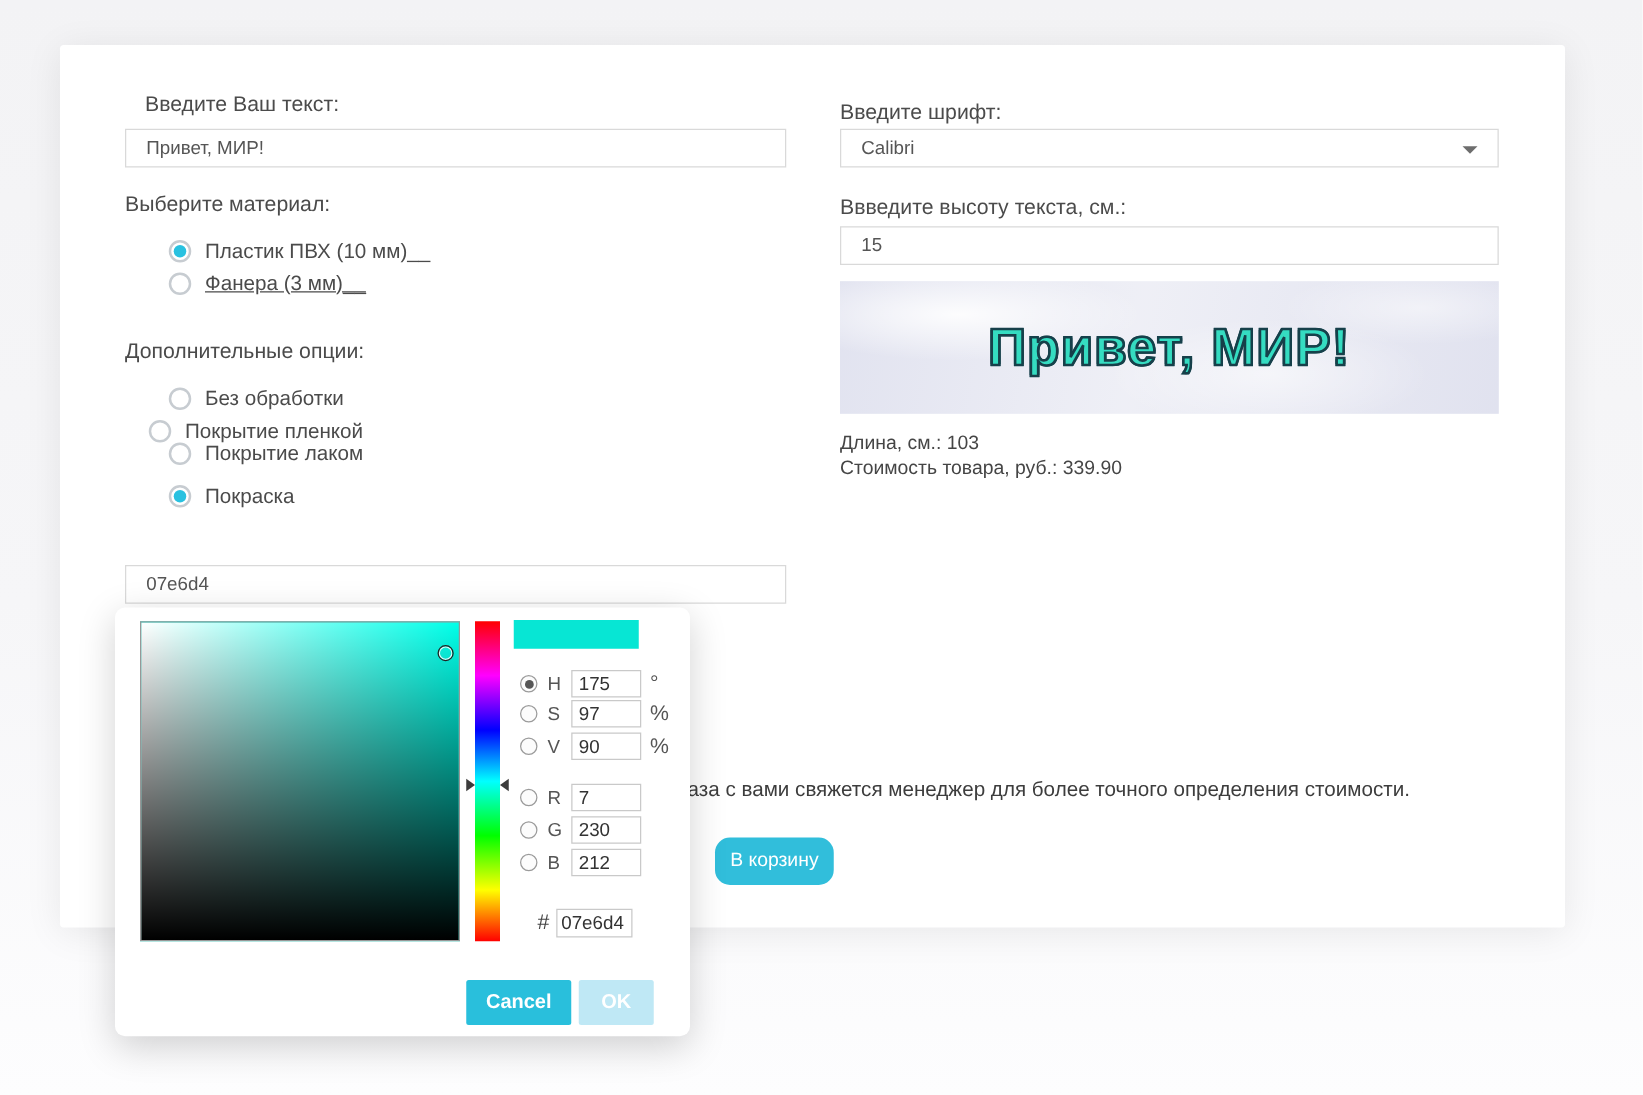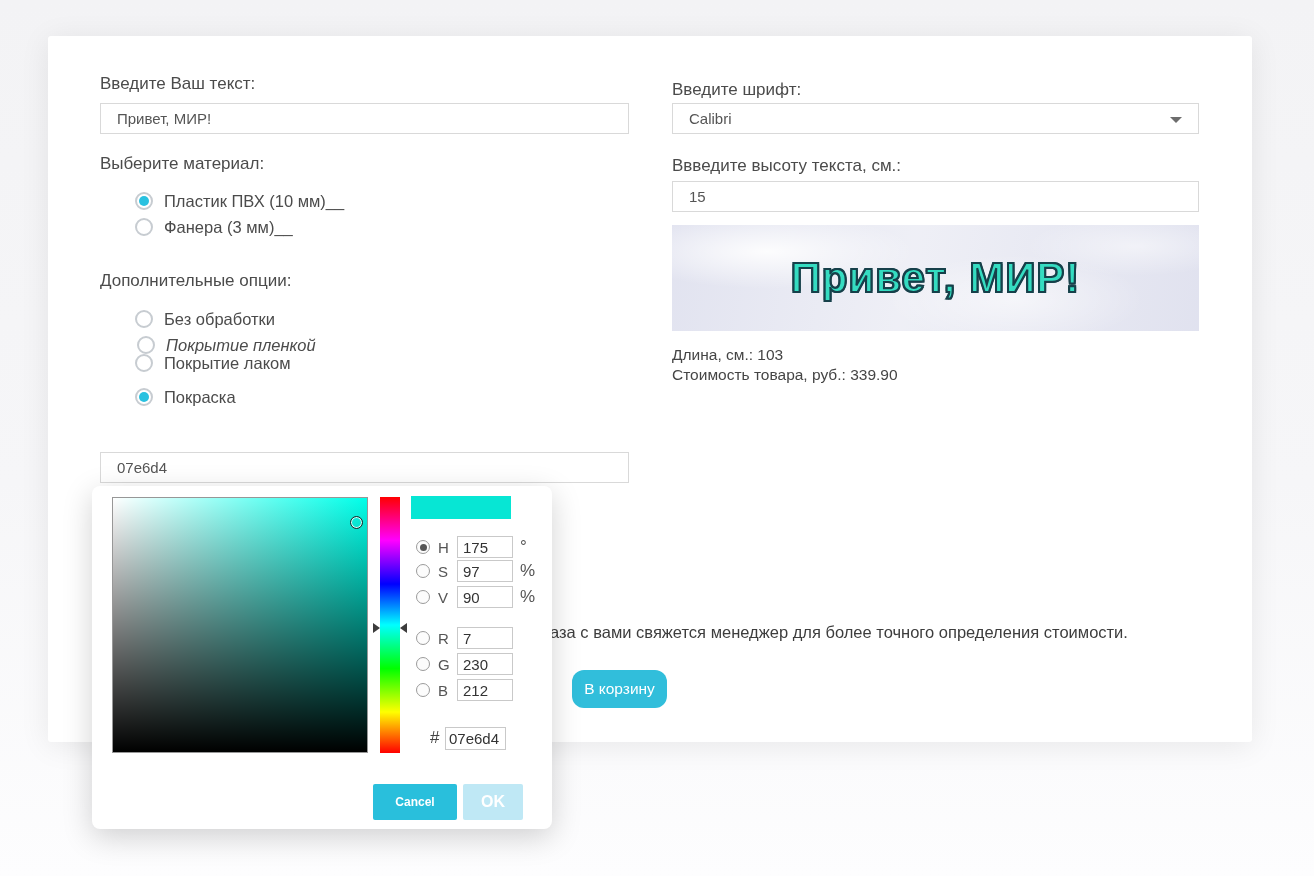--- a/index.html
+++ b/index.html
@@ -94,21 +94,21 @@
   }
   .chan-unit { margin-left:7px; font-size:17px; color:#555; }
   .hex-prefix { position:absolute; left:338px; top:242px; font-size:17px; color:#444; }
   .hex-input {
     position:absolute; left:353px; top:241px; width:61px; height:23px;
     border:1px solid #c9c9c9; font-family:inherit; font-size:15px; color:#333;
     padding-left:3px; outline:none;
   }
   .btn-cancel {
     position:absolute; left:281px; top:298px; width:84px; height:36px;
-    background:#29bfdc; color:#fff; font-weight:bold; font-size:12px;
+    background:#29bfdc; color:#fff; font-weight:bold; font-size:16px;
     border:none; border-radius:2px; cursor:pointer; font-family:inherit;
   }
   .btn-ok {
     position:absolute; left:371px; top:298px; width:60px; height:36px;
     background:#bfe8f5; color:#fff; font-weight:bold; font-size:16px;
     border:none; border-radius:2px; cursor:pointer; font-family:inherit;
   }
   
   .preview {
     position:absolute; left:624px; top:189px; width:527px; height:106px;
@@ -131,41 +131,41 @@
     position:absolute; left:524px; top:634px; width:95px; height:38px;
     background:#31bedb; color:#fff; font-size:15.5px; border:none; border-radius:12px;
     cursor:pointer; font-family:inherit;
   }
 </style>
 </head>
 <body>
 
 <div class="card">
 
-  <div class="abs lbl" style="left:52px; top:38px;">Введите Ваш текст:</div>
+  <div class="abs lbl" style="left:68px; top:38px;">Введите Ваш текст:</div>
   <input class="tinput" style="left: 52px; top: 67px; width: 529px;" value="Привет, МИР!">
 
   <div class="abs lbl" style="left:52px; top:118px;">Выберите материал:</div>
 
   <div class="radio-row" style="left:87px; top:154px;">
     <span class="radio-outer checked"></span>
     <span class="rlabel">Пластик ПВХ (10 мм)__</span>
   </div>
-  <div class="radio-row" style="left:87px; top:180px;">
+  <div class="radio-row" style="left:87px; top:180px;text-decoration:underline;">
     <span class="radio-outer"></span>
     <span class="rlabel">Фанера (3 мм)__</span>
   </div>
 
   <div class="abs lbl" style="left:52px; top:235px;">Дополнительные опции:</div>
 
   <div class="radio-row" style="left:87px; top:272px;">
     <span class="radio-outer"></span>
     <span class="rlabel">Без обработки</span>
   </div>
-  <div class="radio-row" style="left:89px; top:298px;font-style:italic;">
+  <div class="radio-row" style="left:71px; top:298px;">
     <span class="radio-outer"></span>
     <span class="rlabel">Покрытие пленкой</span>
   </div>
   <div class="radio-row" style="left:87px; top:316px;">
     <span class="radio-outer"></span>
     <span class="rlabel">Покрытие лаком</span>
   </div>
   <div class="radio-row" style="left:87px; top:350px;">
     <span class="radio-outer checked"></span>
     <span class="rlabel">Покраска</span>

